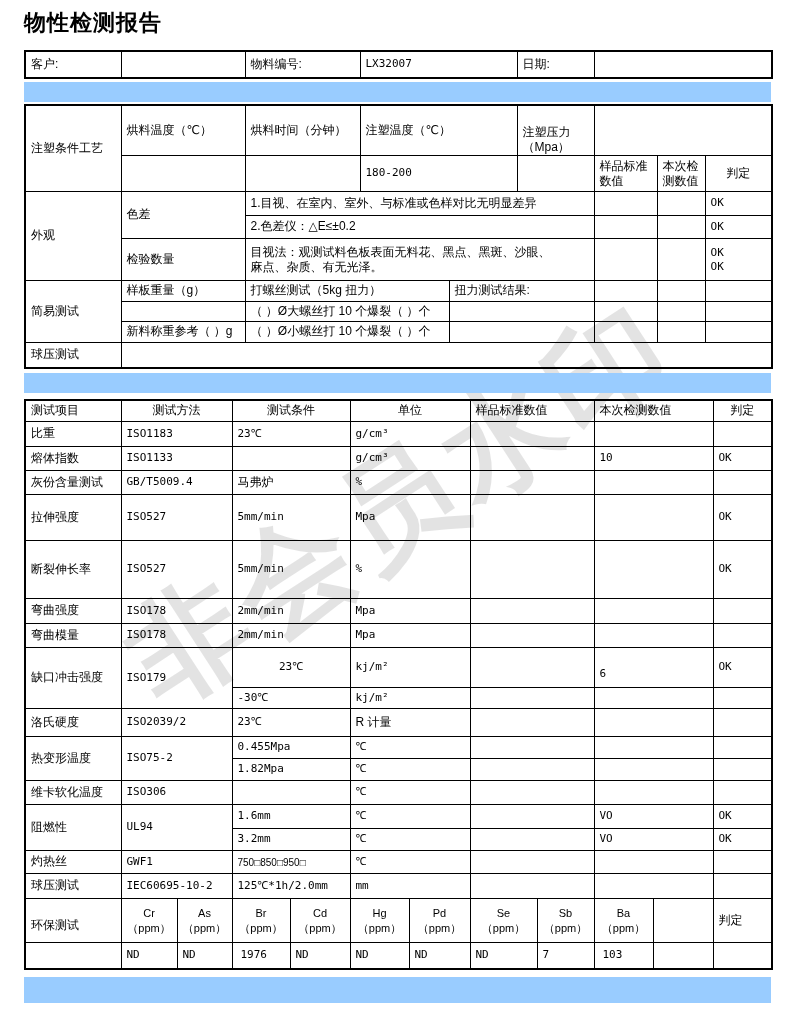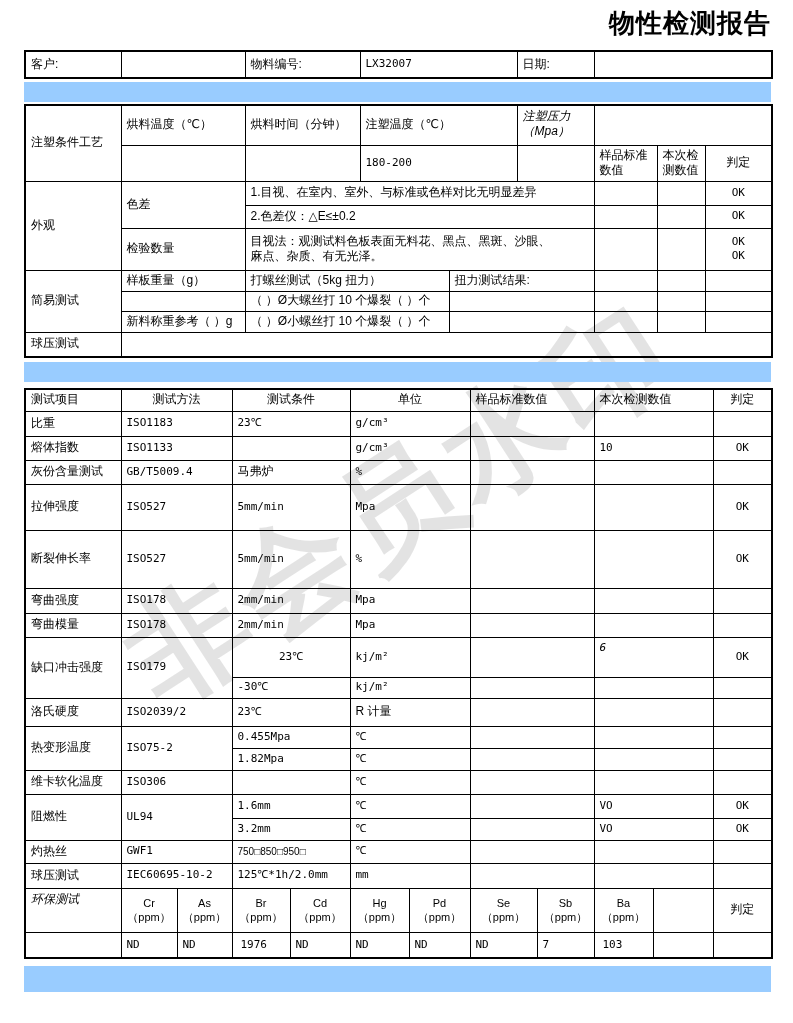--- a/index.html
+++ b/index.html
@@ -8,41 +8,41 @@
     font-family:"Liberation Sans","DejaVu Sans",sans-serif;color:#000;
   }
   .watermark{
     position:absolute;left:90px;top:445px;z-index:0;
     font-size:118px;font-weight:bold;letter-spacing:6px;white-space:nowrap;
     color:rgba(0,0,0,0.11);transform:rotate(-33deg);line-height:1;
     pointer-events:none;
   }
   .page{position:relative;z-index:1;padding:6px 22px 0 24px;}
   .title{
-    font-size:26px;font-weight:bold;text-align:right;letter-spacing:1px;
+    font-size:22px;font-weight:bold;text-align:left;letter-spacing:1px;
     margin:2px 0 12px 0;height:30px;line-height:30px;
   }
   table{border-collapse:collapse;table-layout:fixed;width:747px;border:2px solid #000;}
   td{
     border:1px solid #000;padding:0 5px;font-size:12px;vertical-align:middle;
     overflow:hidden;line-height:1.3;background:transparent;
   }
   .tA{margin-top:8px;}
   .tB{margin-top:2px;}
   .tC{margin-top:6px;}
   .band{height:20px;background:#99CCFF;}
   .band1{margin-top:3px;}
   .band2{margin-top:4px;}
   .band3{margin-top:7px;height:26px;}
   .mono{font-family:"DejaVu Sans Mono","Liberation Mono",monospace;font-size:11px;}
   .ctr{text-align:center;}
-  .judge{text-align:center;}
+  .judge{}
   .small{font-size:10px;}
   .two-line div{line-height:1.25;}
-  .vtop{vertical-align:top;padding-top:3px;font-style:italic;}
+  .vtop{vertical-align:top;padding-top:19px;}
   .env-h{text-align:center;font-size:11px;}
   .env-h .ppm{font-size:11px;}
   .env-v{text-align:left;}
   .ta-l{text-align:left;padding-left:8px;}
 </style>
 </head>
 <body>
 
 <div class="watermark">非会员水印</div>
 

